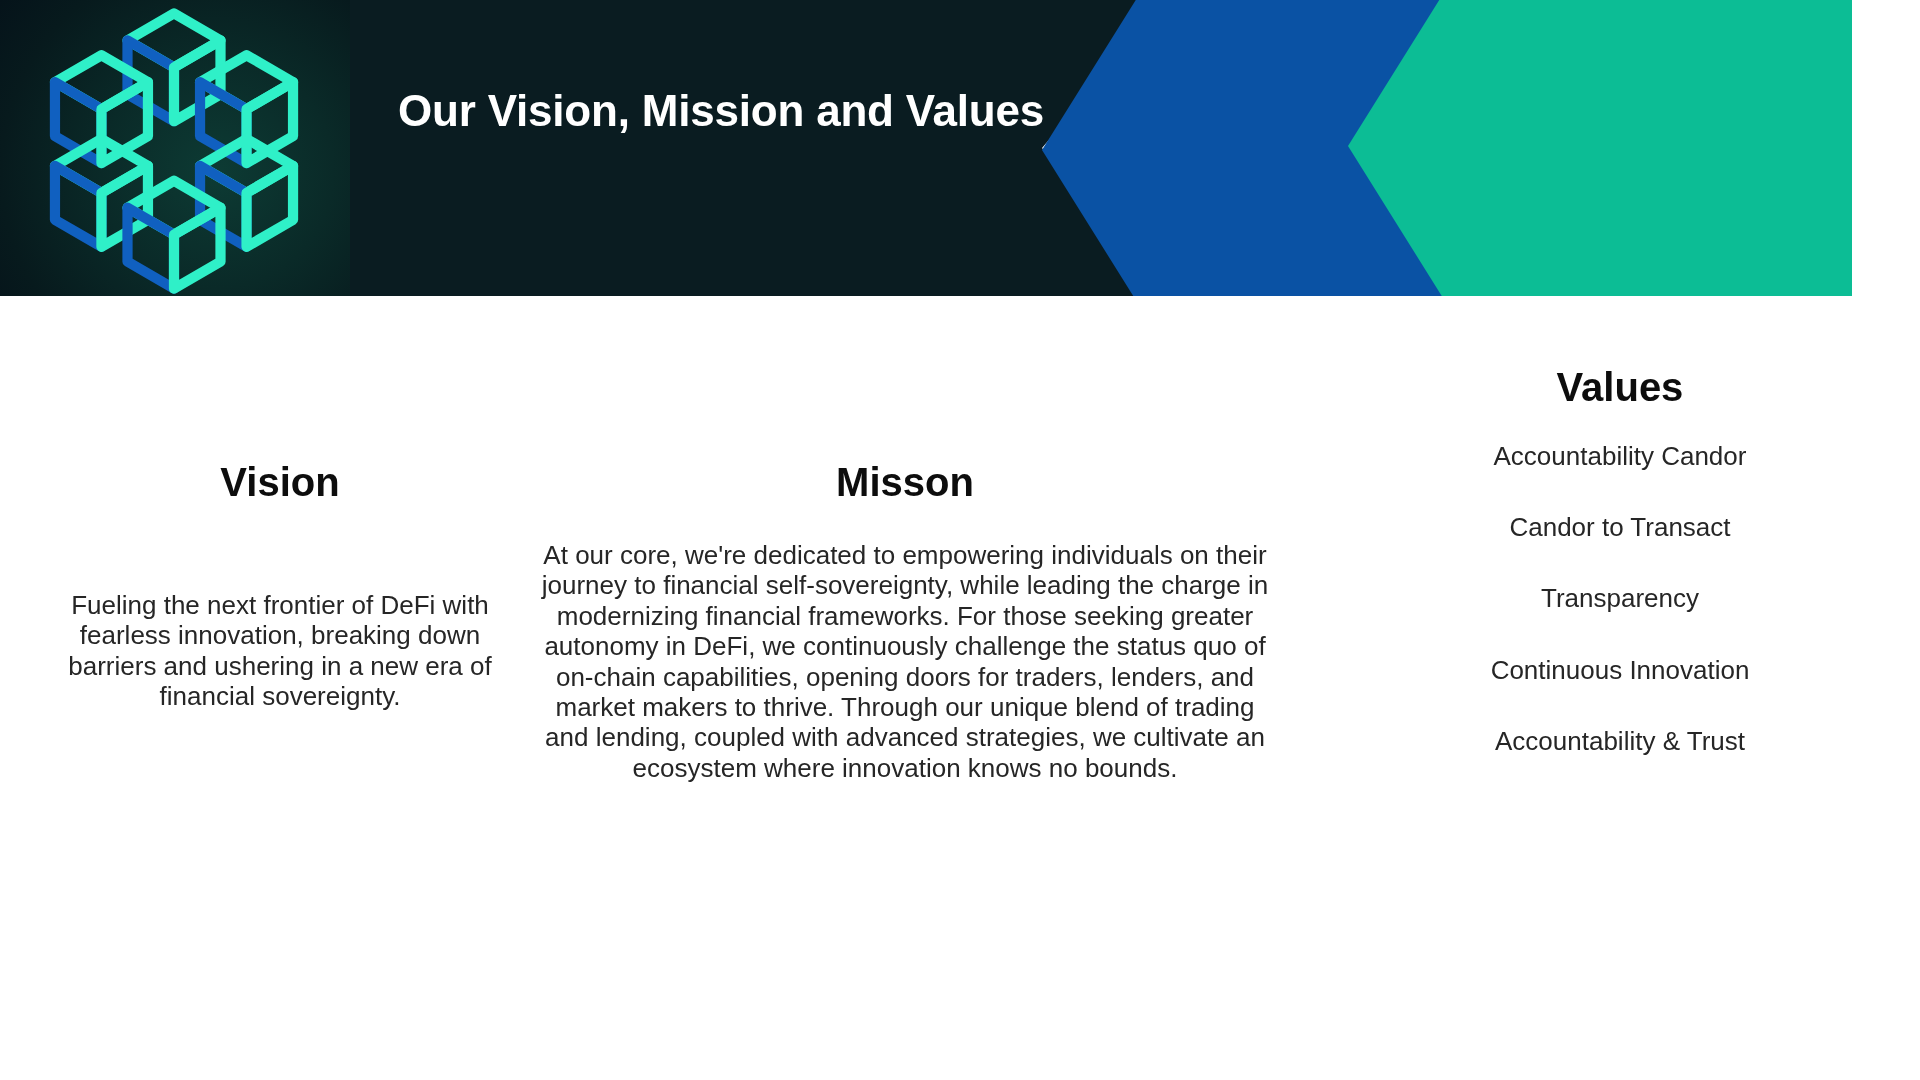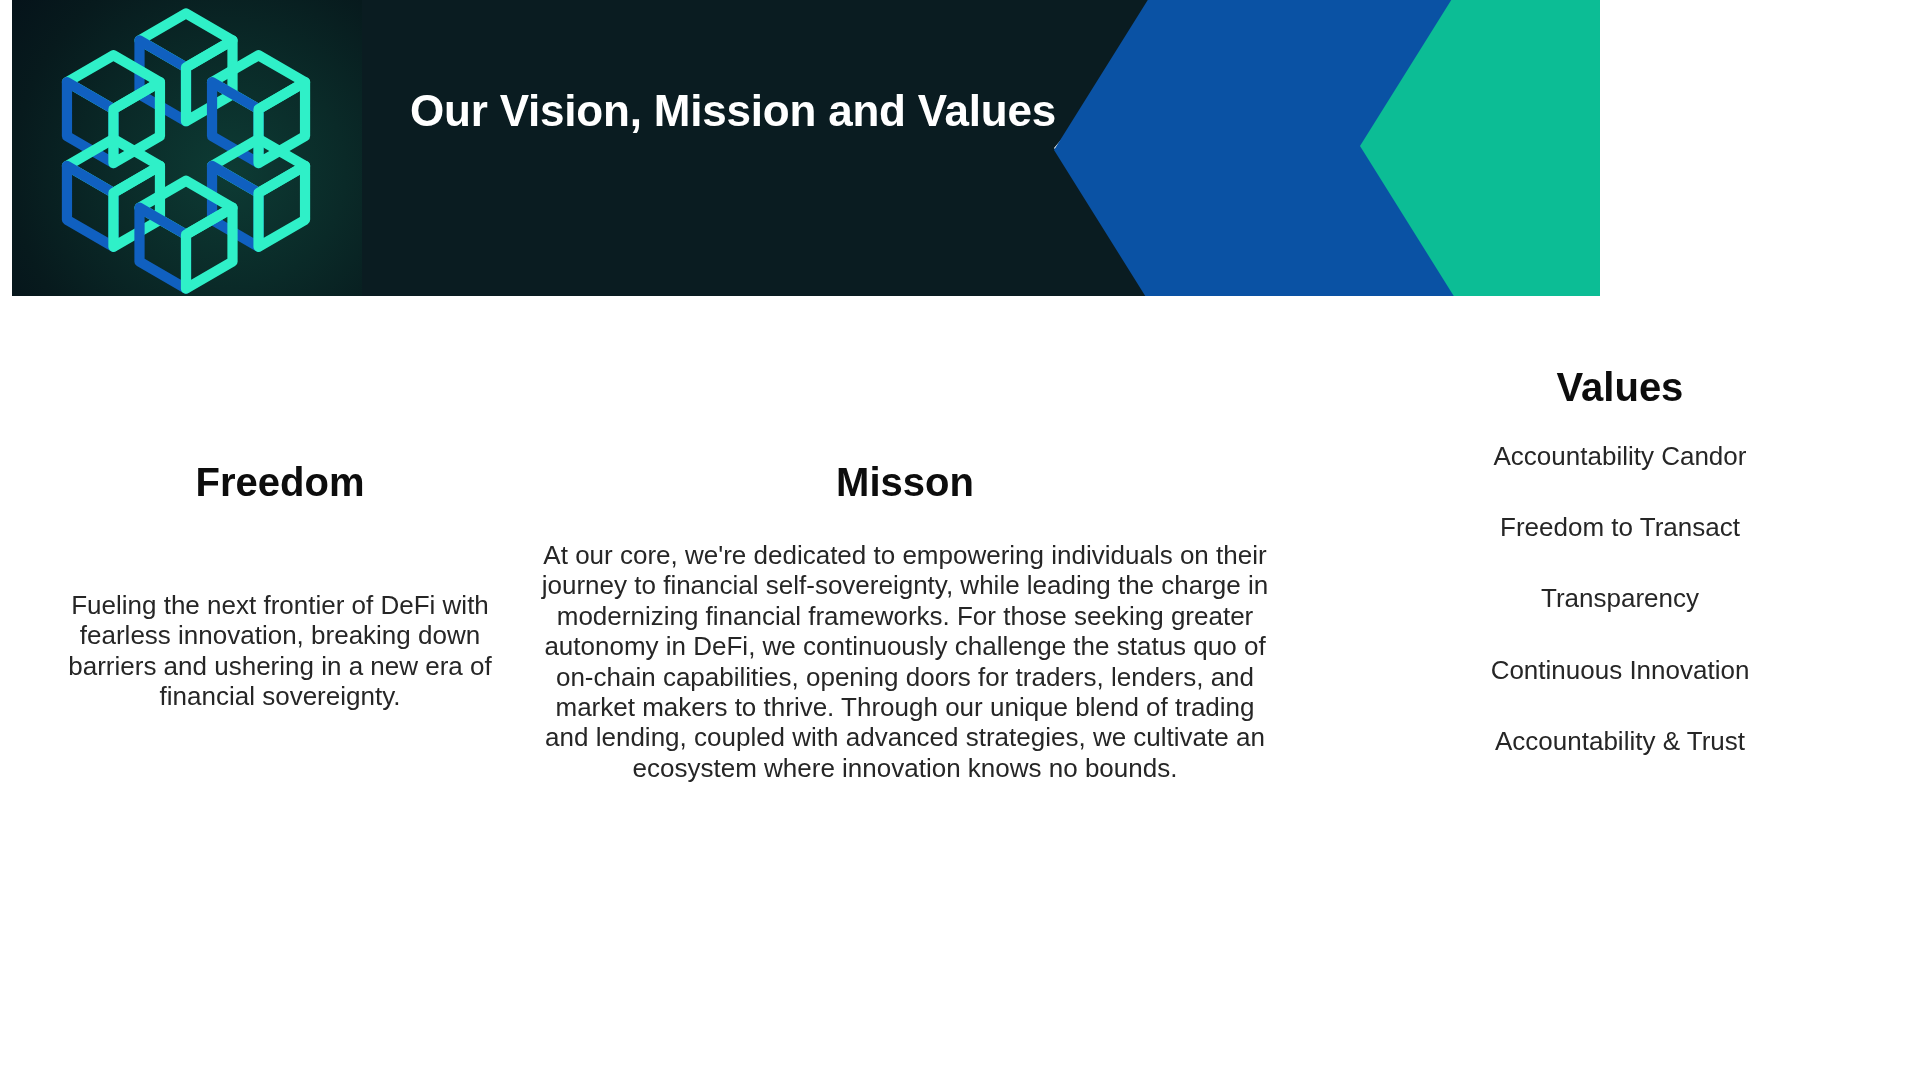--- a/index.html
+++ b/index.html
@@ -16,22 +16,22 @@
   .slide {
     position:relative;
     width:1920px;
     height:1080px;
     background:#ffffff;
   }
 
   
   .header {
     position:absolute;
-    left:12px; top:0;
-    width:1588px;
+    left:0; top:0;
+    width:1852px;
     height:296px;
     overflow:hidden;
   }
 
   
   .header-band {
     position:absolute;
     left:0; top:0;
     width:1340px;
     height:296px;
@@ -168,34 +168,34 @@
 
     <div class="hex-blue"></div>
     <div class="hex-green"></div>
 
     <div class="header-title">Our Vision, Mission and Values</div>
   </div>
 
   <div class="content">
 
     <div class="col col-vision">
-      <div class="col-heading">Freedom</div>
+      <div class="col-heading">Vision</div>
       <div class="body-text">Fueling the next frontier of DeFi with fearless innovation, breaking down barriers and ushering in a new era of financial sovereignty.</div>
     </div>
 
     <div class="col col-mission">
       <div class="col-heading">Misson</div>
       <div class="body-text">At our core, we're dedicated to empowering individuals on their journey to financial self-sovereignty, while leading the charge in modernizing financial frameworks. For those seeking greater autonomy in DeFi, we continuously challenge the status quo of on-chain capabilities, opening doors for traders, lenders, and market makers to thrive. Through our unique blend of trading and lending, coupled with advanced strategies, we cultivate an ecosystem where innovation knows no bounds.</div>
     </div>
 
     <div class="col col-values">
       <div class="col-heading">Values</div>
       <ul class="values-list">
         <li>Accountability Candor</li>
-        <li>Freedom to Transact</li>
+        <li>Candor to Transact</li>
         <li>Transparency</li>
         <li>Continuous Innovation</li>
         <li>Accountability &amp; Trust</li>
       </ul>
     </div>
 
   </div>
 </div>
 
 </body></html>

